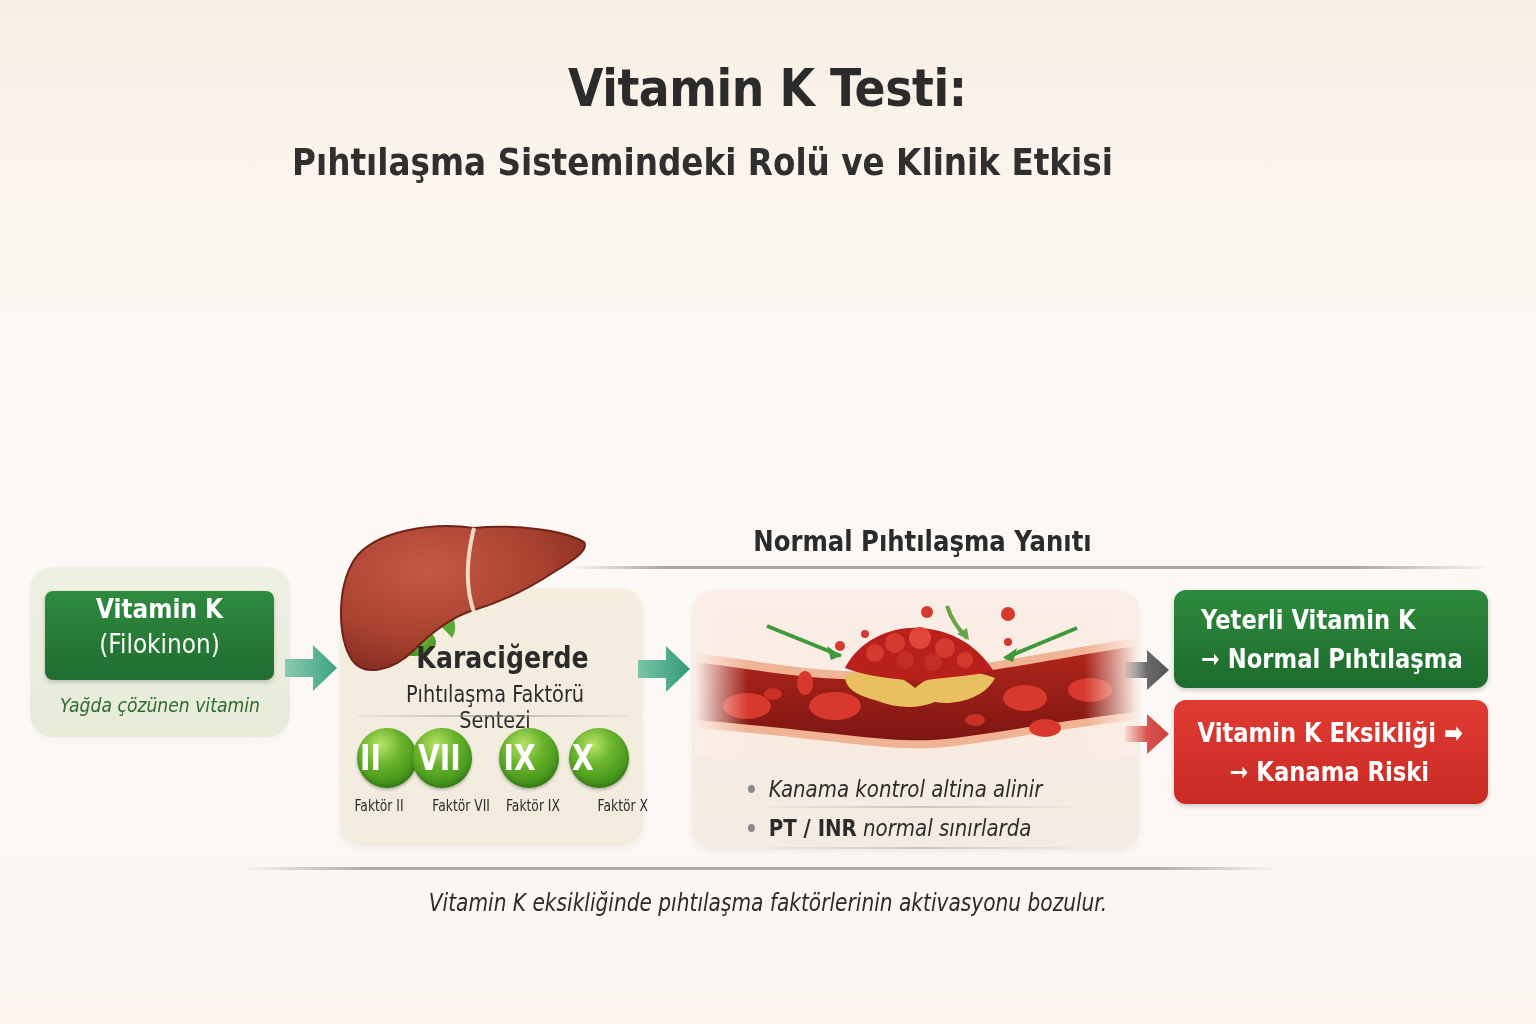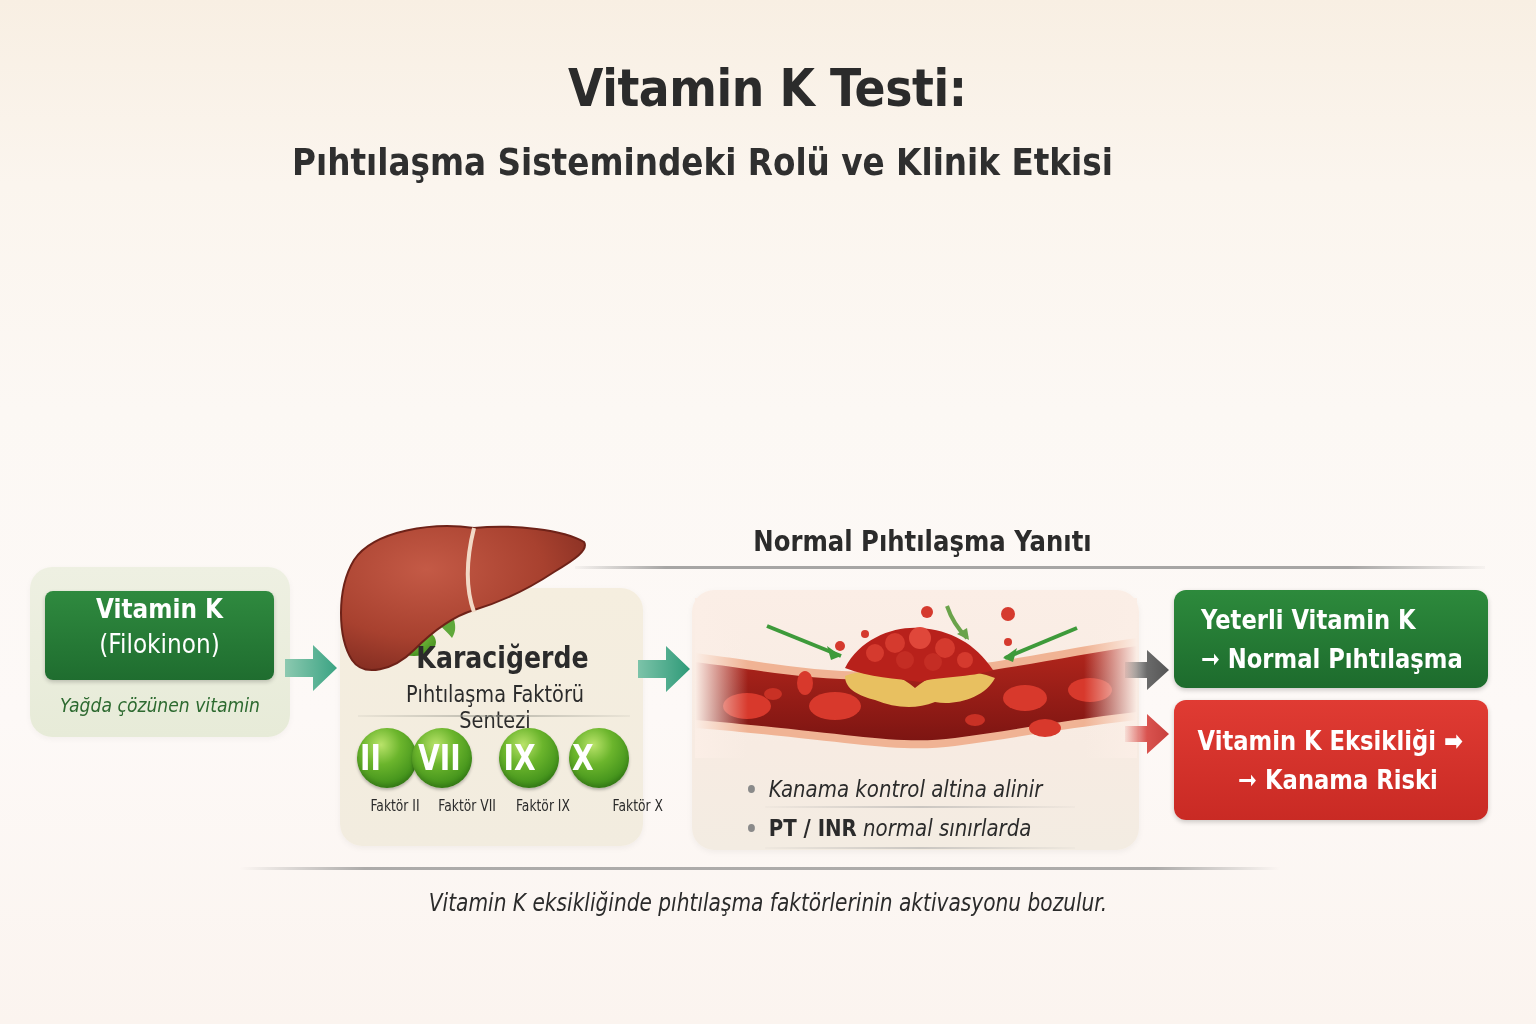--- a/index.html
+++ b/index.html
@@ -69,21 +69,21 @@
   }
   .factor {
     position: absolute; top: 728px; width: 60px; height: 60px; border-radius: 50%;
     background: radial-gradient(circle at 40% 28%, #b9e36a 0%, #6bb52c 35%, #3f8f1a 75%, #2f7412 100%);
     box-shadow: 0 2px 3px rgba(0,0,0,0.25), inset 0 -3px 4px rgba(0,0,0,0.15);
     color: #fff; text-align: left; line-height: 60px; font-weight: bold;
     font-family: "DejaVu Sans", sans-serif; font-size: 36px;
   }
   .factor span { display: inline-block; transform: scaleX(0.78); }
   .factor-label {
-    position: absolute; top: 797px; width: 76px; text-align: right; font-size: 15px;
+    position: absolute; top: 797px; width: 76px; text-align: left; font-size: 15px;
     font-family: "DejaVu Sans", sans-serif; color: #2b2b2b; white-space: nowrap;
   }
   .factor-label span { display: inline-block; transform: scaleX(0.82); }
 
   
   .normal-title {
     left: 690px; top: 524px; width: 465px; text-align: center;
     font-size: 29px; font-weight: bold; color: #2b2b2b; font-family: "DejaVu Sans", sans-serif;
     transform: scaleX(0.84);
   }
@@ -112,21 +112,21 @@
     background: linear-gradient(90deg, rgba(160,160,160,0.05), rgba(160,160,160,0.5), rgba(160,160,160,0.05));
   }
 
   
   .res {
     position: absolute; left: 1174px; width: 314px; border-radius: 12px; color: #fff;
     display: flex; flex-direction: column; justify-content: center;
     box-shadow: 0 2px 5px rgba(0,0,0,0.2);
   }
   .res-green { top: 590px; height: 98px; background: linear-gradient(180deg, #2d8a3c 0%, #1d6b2d 100%); }
-  .res-red { top: 700px; height: 120px; background: linear-gradient(180deg, #e03b33 0%, #c92a24 100%); text-align: right; }
+  .res-red { top: 700px; height: 104px; background: linear-gradient(180deg, #e03b33 0%, #c92a24 100%); }
   .res .ln {
     font-family: "DejaVu Sans", sans-serif; font-weight: bold; font-size: 27px; line-height: 39px;
     white-space: nowrap; transform: scaleX(0.84); transform-origin: 0 50%;
   }
 
   
   .footer-line {
     left: 240px; top: 867px; width: 1040px; height: 3px;
     background: linear-gradient(90deg, rgba(130,130,130,0), rgba(130,130,130,0.65) 12%, rgba(130,130,130,0.65) 88%, rgba(130,130,130,0));
   }

